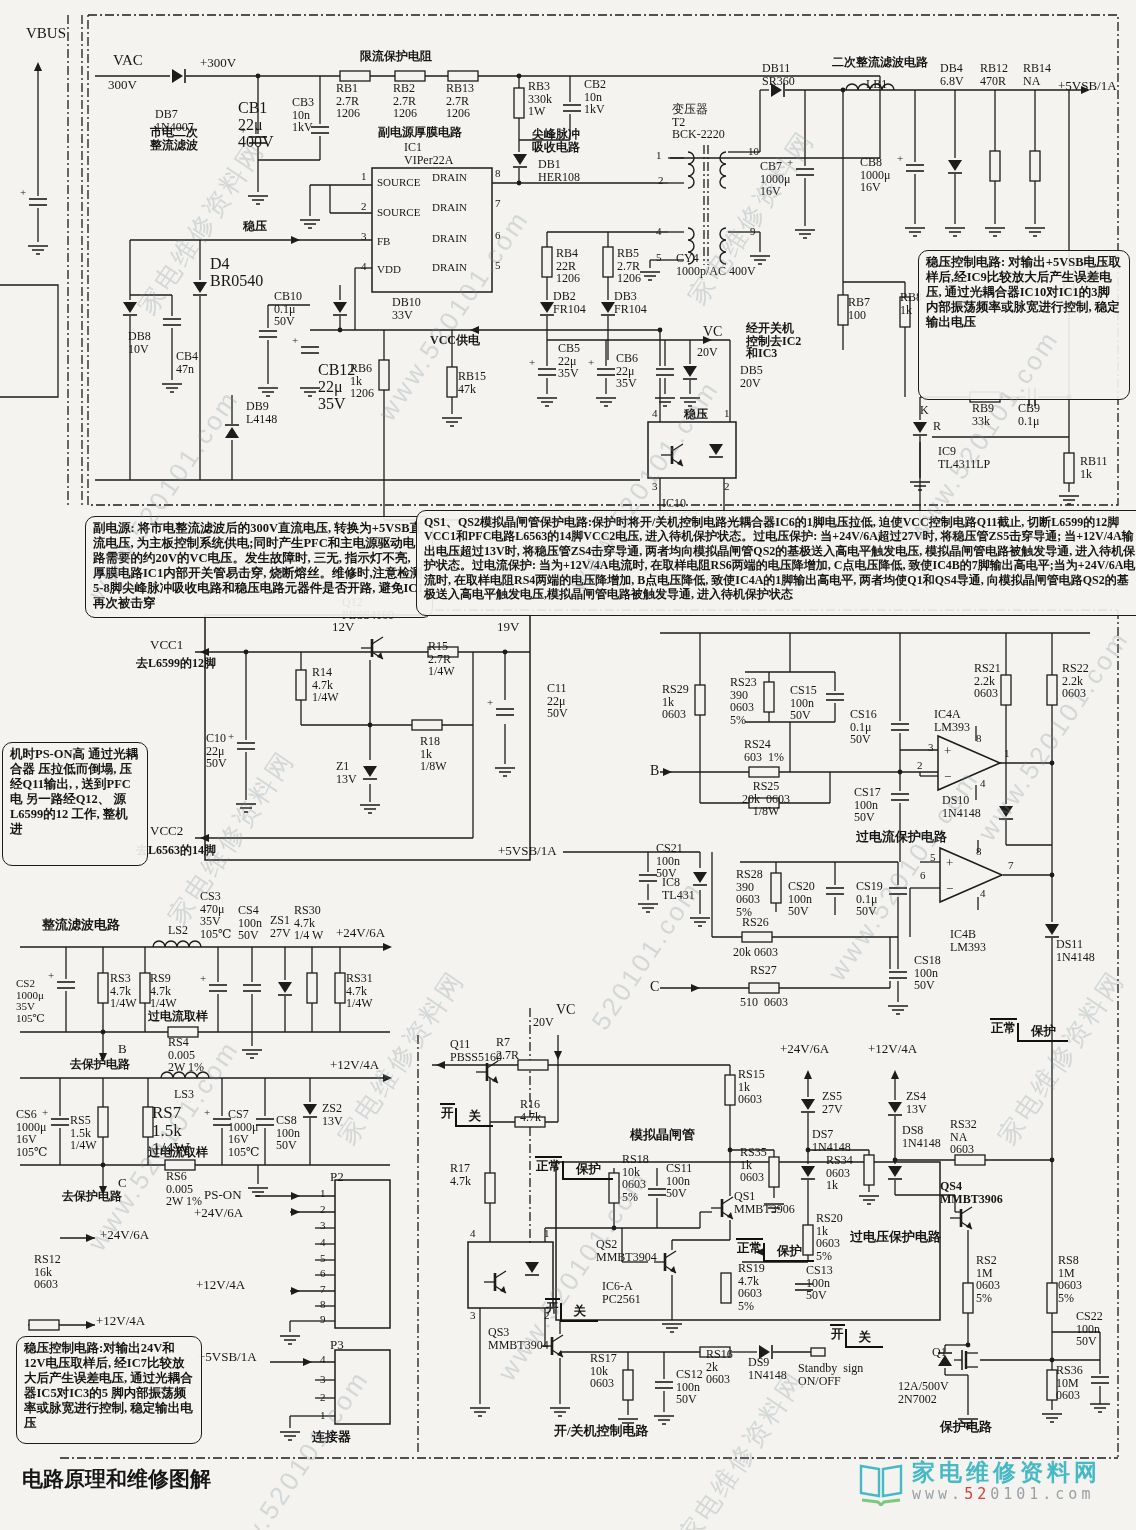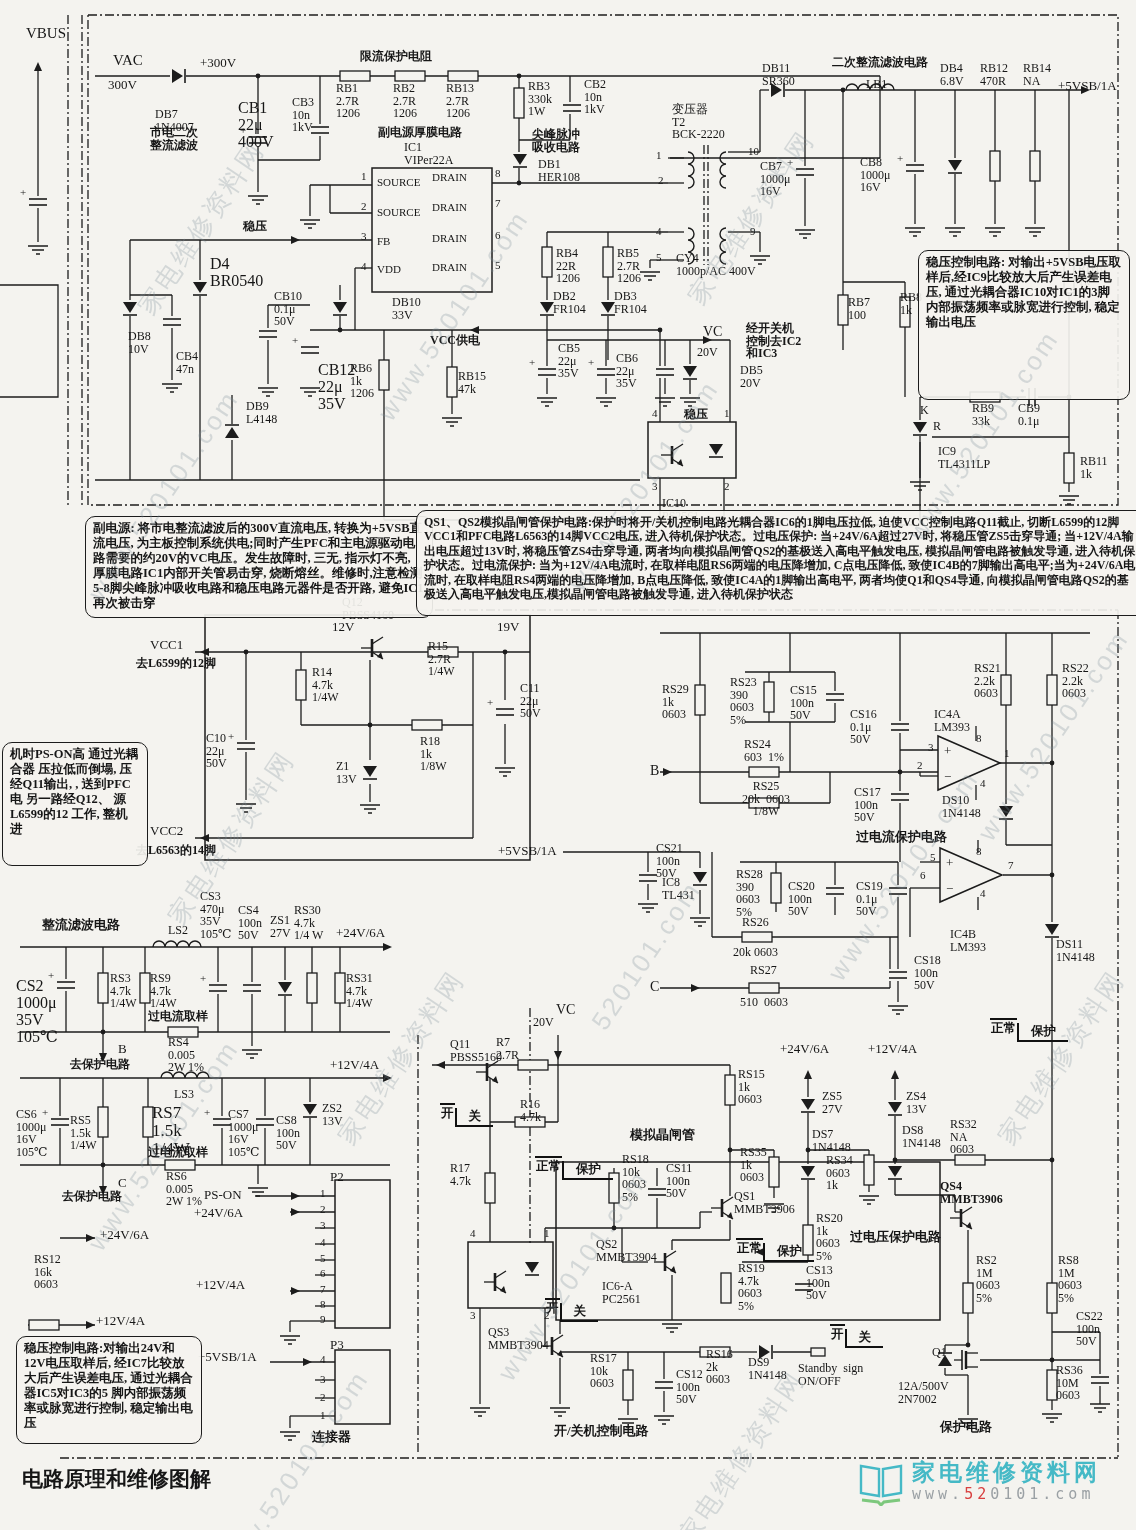--- a/index.html
+++ b/index.html
@@ -1306,21 +1306,21 @@
 1k</div>
       <div class="lbl" style="left: 332px; top: 620px; font-size: 13px;">12V</div>
       <div class="lbl" style="left: 150px; top: 638px; font-size: 13px;">VCC1</div>
       <div class="lbl b" style="left: 136px; top: 657px; font-size: 12px;">去L6599的12脚</div>
       <div class="lbl" style="left: 342px; top: 596px; font-size: 12px;">Q12
 PBSS4160</div>
       <div class="lbl" style="left: 428px; top: 640px; font-size: 12px;">R15
 2.7R
 1/4W</div>
       <div class="lbl" style="left: 497px; top: 620px; font-size: 13px;">19V</div>
-      <div class="lbl" style="left: 520px; top: 682px; font-size: 12px;">C11
+      <div class="lbl" style="left: 547px; top: 682px; font-size: 12px;">C11
 22μ
 50V</div>
       <div class="lbl" style="left: 312px; top: 666px; font-size: 12px;">R14
 4.7k
 1/4W</div>
       <div class="lbl" style="left: 206px; top: 732px; font-size: 12px;">C10
 22μ
 50V</div>
       <div class="lbl" style="left: 336px; top: 760px; font-size: 12px;">Z1
 13V</div>
@@ -1408,21 +1408,21 @@
 105℃</div>
       <div class="lbl" style="left: 238px; top: 904px; font-size: 12px;">CS4
 100n
 50V</div>
       <div class="lbl" style="left: 270px; top: 914px; font-size: 12px;">ZS1
 27V</div>
       <div class="lbl" style="left: 294px; top: 904px; font-size: 12px;">RS30
 4.7k
 1/4 W</div>
       <div class="lbl" style="left: 336px; top: 926px; font-size: 13px;">+24V/6A</div>
-      <div class="lbl" style="left: 16px; top: 978px; font-size: 16px;">CS2
+      <div class="lbl" style="left: 16px; top: 978px; font-size: 11px;">CS2
 1000μ
 35V
 105℃</div>
       <div class="lbl" style="left: 110px; top: 972px; font-size: 12px;">RS3
 4.7k
 1/4W</div>
       <div class="lbl" style="left: 150px; top: 972px; font-size: 12px;">RS9
 4.7k
 1/4W</div>
       <div class="lbl" style="left: 346px; top: 972px; font-size: 12px;">RS31

